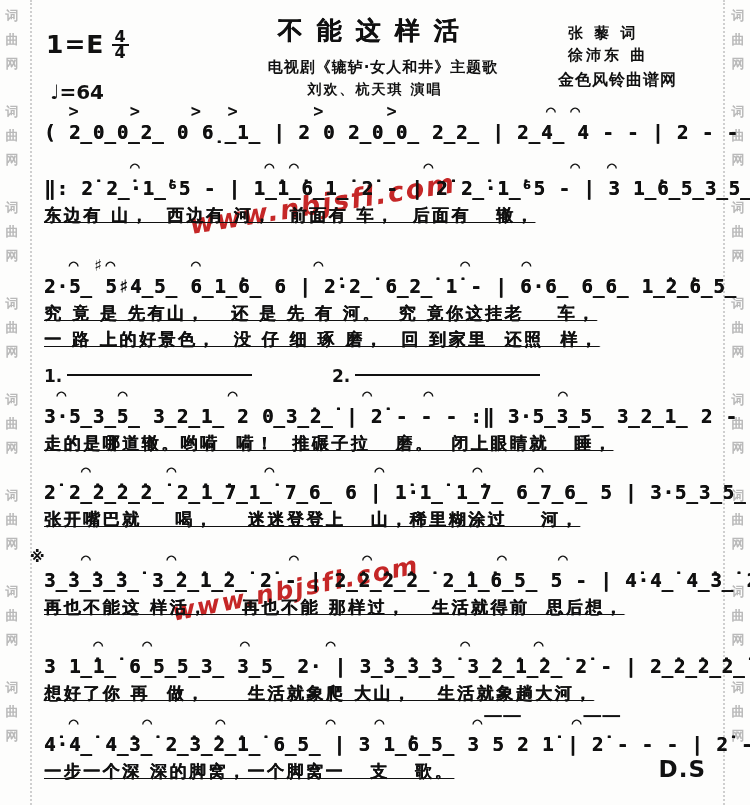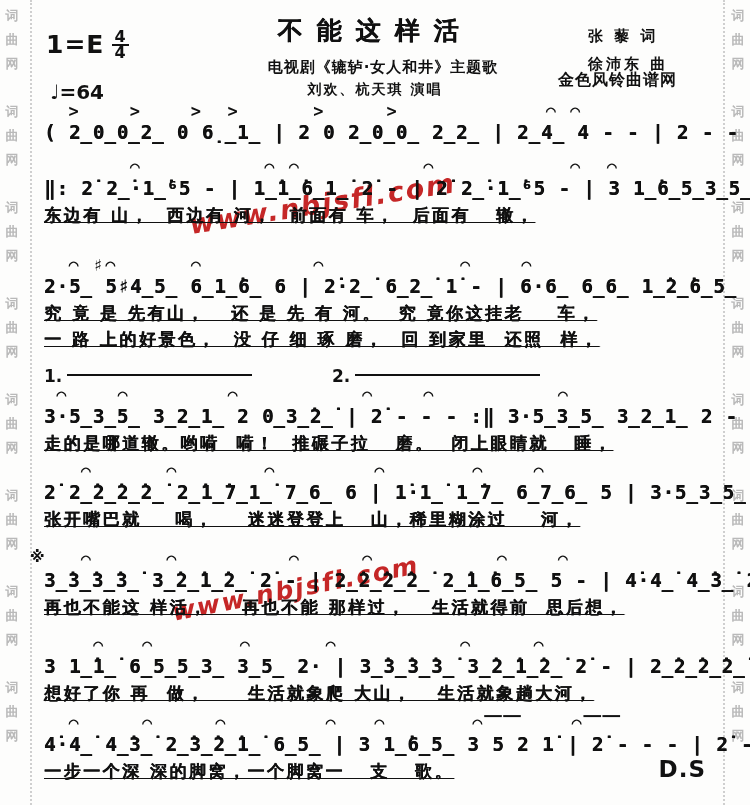--- a/index.html
+++ b/index.html
@@ -20,21 +20,21 @@
         text-align:center;font-weight:bold;}
   .frac .top{border-bottom:2px solid #111;padding:0 2px;}
   .tempo{position:absolute;left:50px;top:80px;font-weight:bold;font-size:20px;text-align:center;}
   .title{position:absolute;left:0;right:0;top:14px;text-align:center;font-size:25px;
          font-weight:bold;letter-spacing:14px;text-shadow:0.6px 0 #000;}
   .subtitle{position:absolute;left:0;right:0;top:58px;text-align:center;font-size:15px;
             font-weight:bold;letter-spacing:1px;padding-left:16px;}
   .performers{position:absolute;left:0;right:0;top:81px;text-align:center;font-size:14px;
               font-weight:bold;letter-spacing:2px;}
   .credits{position:absolute;left:568px;top:22px;font-size:15px;font-weight:bold;
-           line-height:28px;letter-spacing:3px;white-space:pre-line;margin-left:20px;}
+           line-height:22px;letter-spacing:3px;white-space:pre-line;}
   .site{position:absolute;left:558px;top:70px;font-size:16px;font-weight:bold;letter-spacing:1px;}
   
   .system{position:absolute;left:44px;right:34px;}
   .orna,.notes{font-family:"DejaVu Sans Mono","DejaVu Sans",monospace;font-weight:bold;
                white-space:pre;}
   .orna{font-size:17px;height:15px;line-height:14px;letter-spacing:2px;overflow:visible;}
   .notes{font-size:19px;line-height:27px;letter-spacing:1px;text-shadow:0.5px 0 #000;}
   .lyric{font-size:17px;font-weight:bold;letter-spacing:2.5px;line-height:26px;
          white-space:pre;text-shadow:0.4px 0 #000;text-decoration:underline;}
   .volta-row{position:absolute;left:44px;right:34px;height:20px;}

